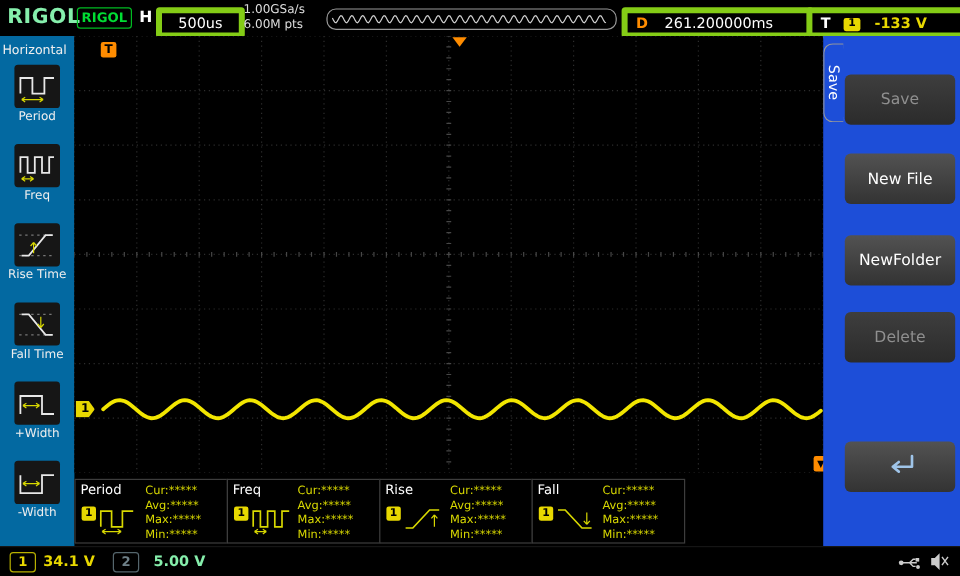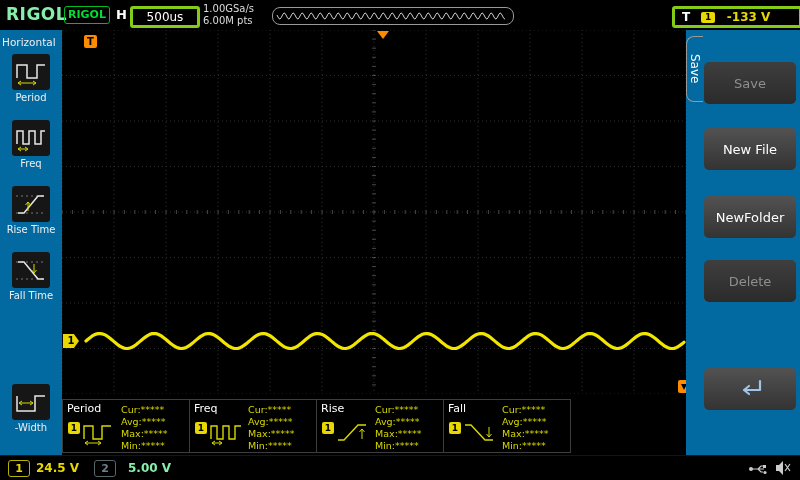--- a/index.html
+++ b/index.html
@@ -6,21 +6,21 @@
   .screen{position:relative;width:800px;height:480px;background:#000;overflow:hidden;
           font-family:"DejaVu Sans","Liberation Sans",sans-serif;color:#fff;}
   .abs{position:absolute;}
 
   
   .topbar{left:0;top:0;width:800px;height:30px;background:#000;}
   .logo{left:6px;top:4px;font-size:17px;font-weight:bold;color:#86efac;letter-spacing:0.5px;}
   .auto-badge{left:64px;top:6px;width:44px;height:16px;border:1px solid #00bb22;border-radius:3px;
               color:#00dd33;font-size:11px;font-weight:bold;text-align:center;line-height:16px;}
   .h-label{left:116px;top:7px;font-size:13px;font-weight:bold;color:#fff;}
-  .tbox{border:3px solid #84cc16;border-radius:3px;background:#000;}
+  .tbox{border:5px solid #84cc16;border-radius:3px;background:#000;}
   .timebase{left:130px;top:6px;width:64px;height:16px;font-size:12px;text-align:center;line-height:16px;color:#fff;}
   .srate{left:203px;top:3px;font-size:10px;line-height:12px;color:#ddd;white-space:nowrap;}
   .overview-bar{left:272px;top:7px;width:240px;height:16px;border:1px solid #999;border-radius:8px;overflow:hidden;}
   .delay-box{left:518px;top:6px;width:150px;height:16px;line-height:16px;font-size:12px;white-space:nowrap;}
   .delay-box .d{color:#ff8c00;font-weight:bold;margin-left:7px;}
   .delay-box .v{color:#fff;margin-left:10px;}
   .trig-box{left:672px;top:6px;width:124px;height:16px;line-height:16px;font-size:12px;white-space:nowrap;}
   .trig-box .t{color:#fff;font-weight:bold;margin-left:7px;}
   .trig-badge{display:inline-block;width:14px;height:11px;background:#e8d800;border-radius:2px;color:#000;
               font-size:9px;font-weight:bold;text-align:center;line-height:11px;margin-left:7px;vertical-align:1px;}
@@ -50,21 +50,21 @@
   
   .meas-row{left:62px;top:399px;width:624px;height:54px;}
   .meas-box{position:absolute;top:0;width:126px;height:52px;border:1px solid #3d3d3d;background:#000;}
   .meas-name{position:absolute;left:4px;top:2px;font-size:11px;color:#fff;}
   .meas-ch{position:absolute;left:5px;top:22px;width:12px;height:12px;background:#e8d800;border-radius:2px;
            color:#000;font-size:9px;font-weight:bold;text-align:center;line-height:12px;}
   .meas-glyph{position:absolute;left:19px;top:20px;}
   .meas-vals{position:absolute;left:58px;top:4px;font-size:9.5px;line-height:12px;color:#d8d800;white-space:nowrap;}
 
   
-  .menu{left:686px;top:30px;width:114px;height:425px;background:#0369a1;}
+  .menu{left:686px;top:30px;width:114px;height:425px;background:#1d4ed8;}
   .menu-tab{position:absolute;left:0;top:6px;width:16px;height:64px;color:#fff;font-size:12px;
             writing-mode:vertical-rl;text-align:center;line-height:16px;
             border:1px solid #999;border-right:none;border-radius:8px 0 0 8px;}
   .menu-btn{position:absolute;left:18px;width:92px;height:42px;border-radius:5px;
             background:linear-gradient(#525252,#333);color:#fff;font-size:13px;
             display:flex;align-items:center;justify-content:center;cursor:pointer;}
   .menu-btn.disabled{color:#8f8f8f;background:linear-gradient(#3e3e3e,#2b2b2b);}
 
   
   .statusbar{left:0;top:455px;width:800px;height:25px;background:#000;border-top:1px solid #151515;}
@@ -89,20 +89,24 @@
     <div class="abs tbox timebase">500us</div>
     <div class="abs srate">
       <div>1.00GSa/s</div>
       <div>6.00M pts</div>
     </div>
     <div class="abs overview-bar">
       <svg id="overviewSvg" width="238" height="14">
           <path d="M4,6.0L5,8.0L6,9.6L7,10.0L8,8.9L9,7.0L10,5.1L11,4.0L12,4.4L13,6.0L14,8.0L15,9.6L16,10.0L17,8.9L18,7.0L19,5.1L20,4.0L21,4.4L22,6.0L23,8.0L24,9.6L25,10.0L26,8.9L27,7.0L28,5.1L29,4.0L30,4.4L31,6.0L32,8.0L33,9.6L34,10.0L35,8.9L36,7.0L37,5.1L38,4.0L39,4.4L40,6.0L41,8.0L42,9.6L43,10.0L44,8.9L45,7.0L46,5.1L47,4.0L48,4.4L49,6.0L50,8.0L51,9.6L52,10.0L53,8.9L54,7.0L55,5.1L56,4.0L57,4.4L58,6.0L59,8.0L60,9.6L61,10.0L62,8.9L63,7.0L64,5.1L65,4.0L66,4.4L67,6.0L68,8.0L69,9.6L70,10.0L71,8.9L72,7.0L73,5.1L74,4.0L75,4.4L76,6.0L77,8.0L78,9.6L79,10.0L80,8.9L81,7.0L82,5.1L83,4.0L84,4.4L85,6.0L86,8.0L87,9.6L88,10.0L89,8.9L90,7.0L91,5.1L92,4.0L93,4.4L94,6.0L95,8.0L96,9.6L97,10.0L98,8.9L99,7.0L100,5.1L101,4.0L102,4.4L103,6.0L104,8.0L105,9.6L106,10.0L107,8.9L108,7.0L109,5.1L110,4.0L111,4.4L112,6.0L113,8.0L114,9.6L115,10.0L116,8.9L117,7.0L118,5.1L119,4.0L120,4.4L121,6.0L122,8.0L123,9.6L124,10.0L125,8.9L126,7.0L127,5.1L128,4.0L129,4.4L130,6.0L131,8.0L132,9.6L133,10.0L134,8.9L135,7.0L136,5.1L137,4.0L138,4.4L139,6.0L140,8.0L141,9.6L142,10.0L143,8.9L144,7.0L145,5.1L146,4.0L147,4.4L148,6.0L149,8.0L150,9.6L151,10.0L152,8.9L153,7.0L154,5.1L155,4.0L156,4.4L157,6.0L158,8.0L159,9.6L160,10.0L161,8.9L162,7.0L163,5.1L164,4.0L165,4.4L166,6.0L167,8.0L168,9.6L169,10.0L170,8.9L171,7.0L172,5.1L173,4.0L174,4.4L175,6.0L176,8.0L177,9.6L178,10.0L179,8.9L180,7.0L181,5.1L182,4.0L183,4.4L184,6.0L185,8.0L186,9.6L187,10.0L188,8.9L189,7.0L190,5.1L191,4.0L192,4.4L193,6.0L194,8.0L195,9.6L196,10.0L197,8.9L198,7.0L199,5.1L200,4.0L201,4.4L202,6.0L203,8.0L204,9.6L205,10.0L206,8.9L207,7.0L208,5.1L209,4.0L210,4.4L211,6.0L212,8.0L213,9.6L214,10.0L215,8.9L216,7.0L217,5.1L218,4.0L219,4.4L220,6.0L221,8.0L222,9.6L223,10.0L224,8.9L225,7.0L226,5.1L227,4.0L228,4.4L229,6.0L230,8.0L231,9.6L232,10.0" fill="none" stroke="#cfcfcf" stroke-width="1"></path>
         </svg>
     </div>
+    <div class="abs tbox delay-box">
+      <span class="d">D</span>
+      <span class="v">261.200000ms</span>
+    </div>
     <div class="abs tbox trig-box">
       <span class="t">T</span>
       <span class="trig-badge">1</span>
       <span class="lv">-133 V</span>
     </div>
   </div>
 
   <div class="abs sidebar">
     <div class="abs sb-title">Horizontal</div>
 
@@ -143,20 +147,29 @@
         <svg width="34" height="30" viewBox="0 0 34 30">
           <path d="M2,7 H32" stroke="#777" stroke-width="1" stroke-dasharray="2 3"></path>
           <path d="M2,24 H32" stroke="#777" stroke-width="1" stroke-dasharray="2 3"></path>
           <path d="M4,7 H10 L24,24 H30" fill="none" stroke="#e8e8e8" stroke-width="1.5"></path>
           <path d="M20,9 V18 M20,18 l-2.5,-3 M20,18 l2.5,-3" fill="none" stroke="#d8d800" stroke-width="1"></path>
         </svg>
       </div>
       <div class="sb-label">Fall Time</div>
     </div>
 
+    <div class="sb-item" style="top:288px">
+      <div class="sb-icon">
+        <svg width="34" height="30" viewBox="0 0 34 30">
+          <path d="M3,24 V9 H21 V24 H31" fill="none" stroke="#e8e8e8" stroke-width="1.5"></path>
+          <path d="M5,17 H19 M5,17 l3,-2 M5,17 l3,2 M19,17 l-3,-2 M19,17 l-3,2" fill="none" stroke="#d8d800" stroke-width="1"></path>
+        </svg>
+      </div>
+      <div class="sb-label">+Width</div>
+    </div>
 
     <div class="sb-item" style="top:354px">
       <div class="sb-icon">
         <svg width="34" height="30" viewBox="0 0 34 30">
           <path d="M3,9 V24 H21 V9 H31" fill="none" stroke="#e8e8e8" stroke-width="1.5"></path>
           <path d="M5,16 H19 M5,16 l3,-2 M5,16 l3,2 M19,16 l-3,-2 M19,16 l-3,2" fill="none" stroke="#d8d800" stroke-width="1"></path>
         </svg>
       </div>
       <div class="sb-label">-Width</div>
     </div>
@@ -376,21 +389,21 @@
       <span>
         <svg width="34" height="22" viewBox="0 0 34 22">
           <path d="M27,4 V13 H11 M11,13 l5,-4 M11,13 l5,4" fill="none" stroke="#9fc4e8" stroke-width="2.2" stroke-linejoin="round" stroke-linecap="round"></path>
         </svg>
       </span>
     </div>
   </div>
 
   <div class="abs statusbar">
     <div class="chbadge ch1-b">1</div>
-    <div class="ch1-v">24.5 V</div>
+    <div class="ch1-v">34.1 V</div>
     <div class="chbadge ch2-b">2</div>
     <div class="ch2-v">5.00 V</div>
     <div class="usb-ic">
       <svg width="20" height="14" viewBox="0 0 20 14">
         <circle cx="3" cy="7" r="2" fill="#ccc"></circle>
         <path d="M3,7 H16 M10,7 L13,4 H15 M10,7 L13,10 H15" stroke="#ccc" stroke-width="1.2" fill="none"></path>
         <rect x="15" y="3" width="3" height="3" fill="#ccc"></rect>
         <circle cx="17" cy="10.5" r="1.6" fill="#ccc"></circle>
       </svg>
     </div>

